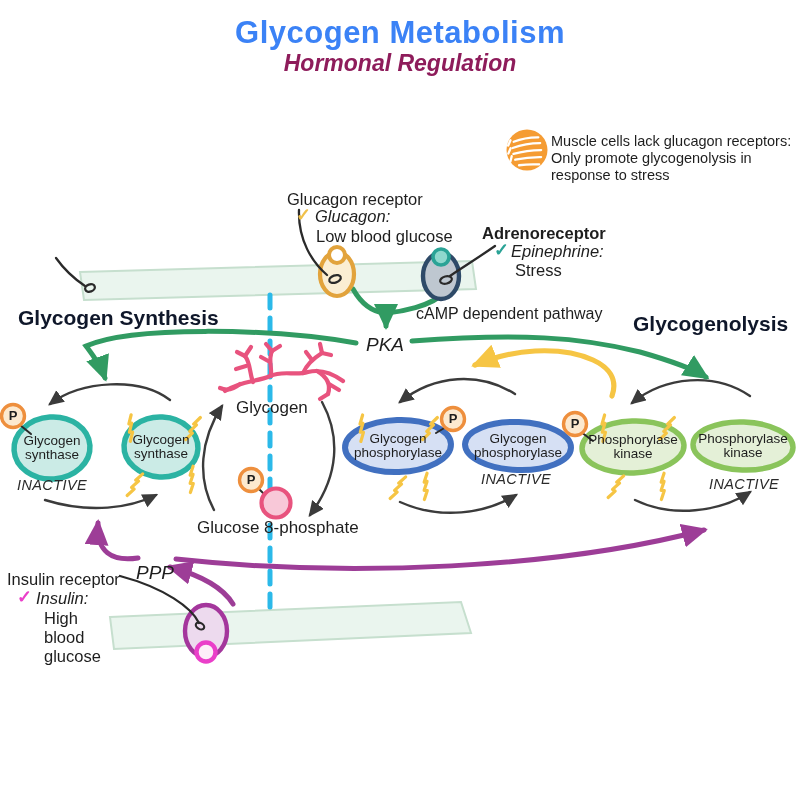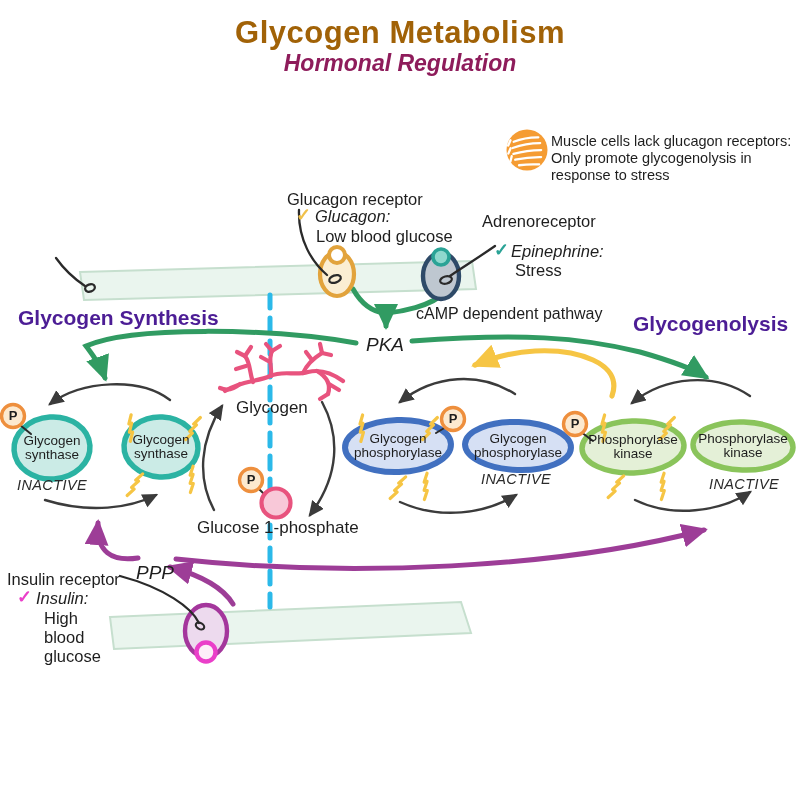--- a/index.html
+++ b/index.html
@@ -2,23 +2,23 @@
 <html><head>
 <meta charset="utf-8">
 <style>
   html,body{margin:0;padding:0;background:#ffffff;}
   #canvas{position:relative;width:800px;height:800px;background:#ffffff;overflow:hidden;
           font-family:"Liberation Sans", sans-serif;color:#1e1e1e;}
   #art{position:absolute;left:0;top:0;}
   .t{position:absolute;white-space:nowrap;line-height:1.1;}
   .hand{font-size:16.5px;}
   .ital{font-style:italic;}
-  .title{left:0;right:0;top:16px;text-align:center;font-size:31px;font-weight:bold;color:#a16207;letter-spacing:.5px;}
+  .title{left:0;right:0;top:16px;text-align:center;font-size:31px;font-weight:bold;color:#3b82f6;letter-spacing:.5px;}
   .subtitle{left:0;right:0;top:51px;text-align:center;font-size:23px;font-weight:bold;font-style:italic;color:#8E1C5B;}
-  .heading{font-size:21px;font-weight:bold;color:#4c1d95;}
+  .heading{font-size:21px;font-weight:bold;color:#0f172a;}
   .note{left:551px;top:133px;font-size:14.5px;line-height:17px;}
   .note span{display:block;}
   .center2{text-align:center;line-height:18px;}
   .center2 span{display:block;}
   .ovaltext{font-size:13.5px;line-height:14px;text-align:center;white-space:nowrap;}
   .ovaltext span{display:block;}
   .inactive{font-size:14.5px;font-style:italic;letter-spacing:.4px;color:#2a2a2a;}
   .plabel{width:22px;height:22px;line-height:22px;text-align:center;font-size:13px;font-weight:bold;}
   .check{font-size:18px;font-weight:bold;}
   .stack span{display:block;line-height:19px;}
@@ -179,34 +179,34 @@
 </div>
 
 <div class="t subtitle">Hormonal Regulation</div>
 
 
 <div class="t hand" style="left:287px;top:190px;">Glucagon receptor</div>
 <div class="t check" style="left:296px;top:206px;color:#F0C14B;">✓</div>
 <div class="t hand ital" style="left:315px;top:207px;">Glucagon:</div>
 <div class="t hand" style="left:316px;top:227px;">Low blood glucose</div>
 
-<div class="t hand" style="left:482px;top:212px;">Adrenoreceptor</div>
+<div class="t hand" style="left:482px;top:224px;font-weight:bold;">Adrenoreceptor</div>
 <div class="t check" style="left:494px;top:241px;color:#2AA396;">✓</div>
 <div class="t hand ital" style="left:511px;top:242px;">Epinephrine:</div>
 <div class="t hand" style="left:515px;top:261px;">Stress</div>
 
 <div class="t heading" style="left:18px;top:306px;">Glycogen Synthesis</div>
 <div class="t heading" style="left:633px;top:312px;">Glycogenolysis</div>
 
 <div class="t" style="left:416px;top:305px;font-size:16px;">cAMP dependent pathway</div>
 <div class="t ital" style="left:366px;top:335px;font-size:19px;">PKA</div>
 <div class="t ital" style="left:136px;top:563px;font-size:19px;">PPP</div>
 
 <div class="t" style="left:236px;top:399px;font-size:17px;">Glycogen</div>
-<div class="t" style="left:197px;top:519px;font-size:17px;">Glucose 1-phosphate</div>
+<div class="t" style="left:197px;top:519px;font-size:17px;">Glucose 8-phosphate</div>
 
 <div class="t ovaltext" style="left:12px;top:434px;width:80px;">
   <span>Glycogen</span>
   <span>synthase</span>
 </div>
 <div class="t ovaltext" style="left:121px;top:433px;width:80px;">
   <span>Glycogen</span>
   <span>synthase</span>
 </div>
 <div class="t ovaltext" style="left:342px;top:432px;width:112px;">

